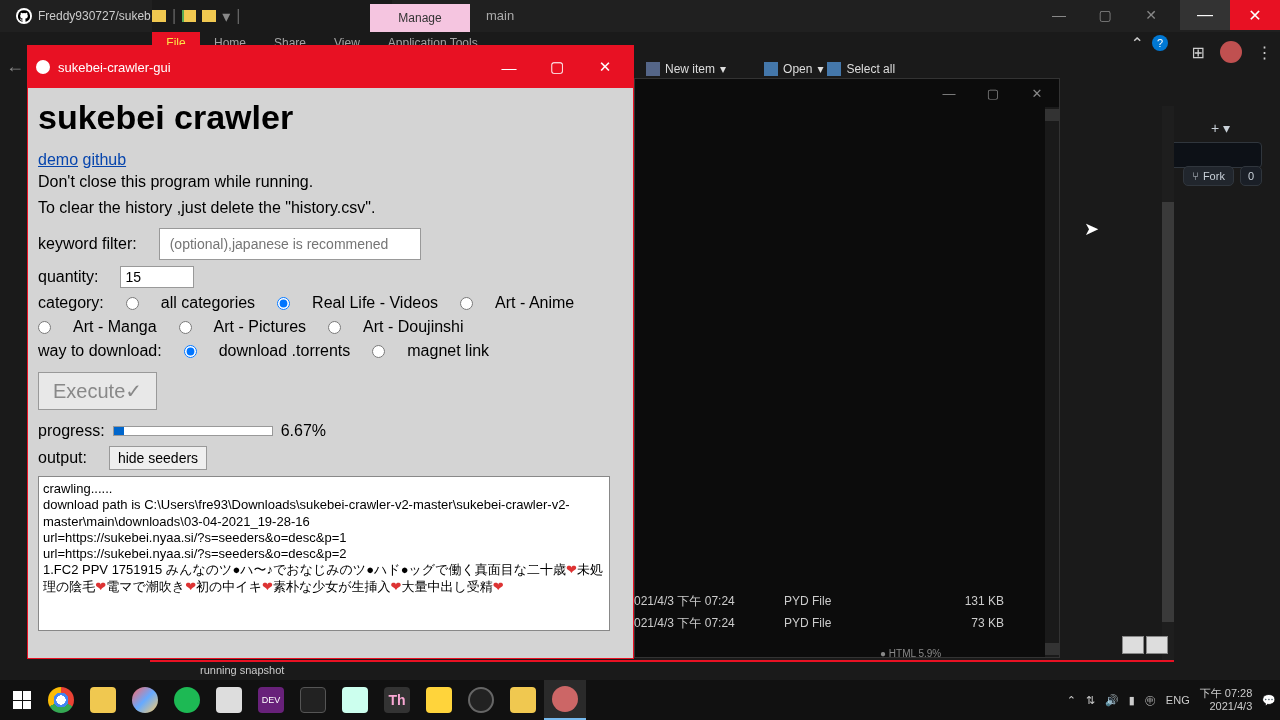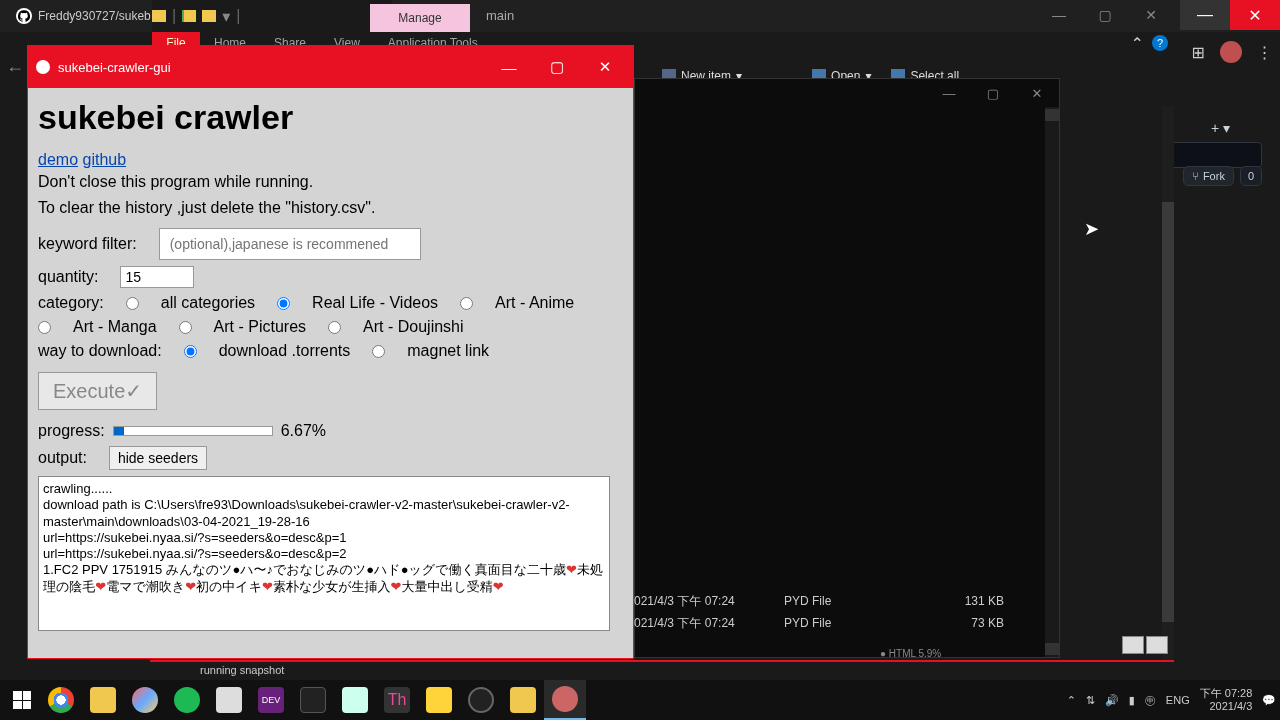--- a/index.html
+++ b/index.html
@@ -18,27 +18,27 @@
 .manage-tab { position: absolute; top: 4px; left: 370px; width: 100px; height: 28px; background: #f5c5e0; color: #333; font-size: 12px; display: flex; align-items: center; justify-content: center; }
 .main-label { position: absolute; top: 8px; left: 486px; color: #aaa; font-size: 13px; }
 .browser-win-controls { position: absolute; top: 0; right: 106px; display: flex; }
 .browser-win-controls .ctl { width: 46px; height: 30px; display: flex; align-items: center; justify-content: center; color: #888; font-size: 14px; }
 .far-right-controls { position: absolute; top: 0; right: 0; width: 100px; height: 30px; background: #333; display: flex; }
 .far-right-controls .ctl { flex: 1; display: flex; align-items: center; justify-content: center; color: #fff; }
 .far-right-controls .close { background: #e81123; }
 
 
 .ribbon { position: absolute; top: 32px; left: 152px; right: 106px; height: 22px; background: #1a1a1a; display: flex; align-items: center; }
-.ribbon-file { width: 48px; height: 22px; background: #e81123; color: #fef9c3; font-size: 12px; display: flex; align-items: center; justify-content: center; }
+.ribbon-file { width: 48px; height: 22px; background: #e81123; color: #fde047; font-size: 12px; display: flex; align-items: center; justify-content: center; }
 .ribbon-tab { padding: 0 14px; color: #a3a3a3; font-size: 12px; height: 22px; display: flex; align-items: center; }
 .ribbon-help { position: absolute; right: 6px; display: flex; gap: 8px; align-items: center; color: #ccc; }
 .help-circle { width: 16px; height: 16px; background: #0078d4; border-radius: 50%; color: #fff; font-size: 11px; display: flex; align-items: center; justify-content: center; }
 
 
-.ribbon-actions { position: absolute; top: 55px; left: 360px; right: 106px; height: 28px; display: flex; align-items: flex-end; gap: 20px; padding: 0 12px; color: #ddd; font-size: 12px; }
+.ribbon-actions { position: absolute; top: 55px; left: 360px; right: 106px; height: 28px; display: flex; align-items: center; gap: 4px; padding: 0 12px; color: #ddd; font-size: 12px; }
 .action-item { display: flex; align-items: center; gap: 5px; }
 .action-ico { width: 14px; height: 14px; background: #568; }
 
 
 .edge-side { position: absolute; top: 38px; right: 0; width: 96px; height: 28px; display: flex; align-items: center; justify-content: space-around; color: #ccc; }
 .avatar { width: 22px; height: 22px; border-radius: 50%; background: #c05050; }
 
 
 .dark-window { position: absolute; top: 78px; left: 634px; width: 426px; height: 580px; background: #0c0c0c; border: 1px solid #333; }
 .dark-titlebar { height: 28px; display: flex; justify-content: flex-end; align-items: center; }
@@ -107,21 +107,21 @@
 .taskbar .app { width: 42px; height: 40px; display: flex; align-items: center; justify-content: center; }
 .app-ico { width: 26px; height: 26px; border-radius: 4px; }
 .chrome { background: radial-gradient(circle at center, #fff 25%, #4285f4 26% 40%, transparent 41%), conic-gradient(#ea4335 0 120deg, #34a853 120deg 240deg, #fbbc05 240deg 360deg); border-radius: 50%; }
 .files { background: #f0c850; }
 .paint { background: linear-gradient(135deg,#f66,#6af,#fc6); border-radius: 50%; }
 .spotify { background: #1db954; border-radius: 50%; }
 .mail { background: #ddd; }
 .dev { background: #68217a; color:#fff; font-size:9px; display:flex; align-items:center; justify-content:center; }
 .cmd { background: #222; border: 1px solid #555; }
 .notepp { background: #cfe; }
-.th { background: #333; color: #ec4899; font-size: 16px; display:flex;align-items:center;justify-content:center; }
+.th { background: #333; color: #f9a8d4; font-size: 14px; display:flex;align-items:center;justify-content:center;font-weight:bold; }
 .py { background: #ffd43b; }
 .obs { background: #222; border-radius: 50%; border: 2px solid #666; }
 .ex2 { background: #f0c850; }
 .active-app { border-bottom: 2px solid #76b9ed; background: #2a2a2a; }
 
 .tray { position: absolute; right: 4px; bottom: 0; height: 40px; display: flex; align-items: center; gap: 10px; color: #ccc; font-size: 11px; }
 .tray .clock { text-align: right; line-height: 1.2; }
 
 
 .page-scroll { position: absolute; top: 106px; right: 106px; bottom: 60px; width: 12px; background: #1e1e1e; }

